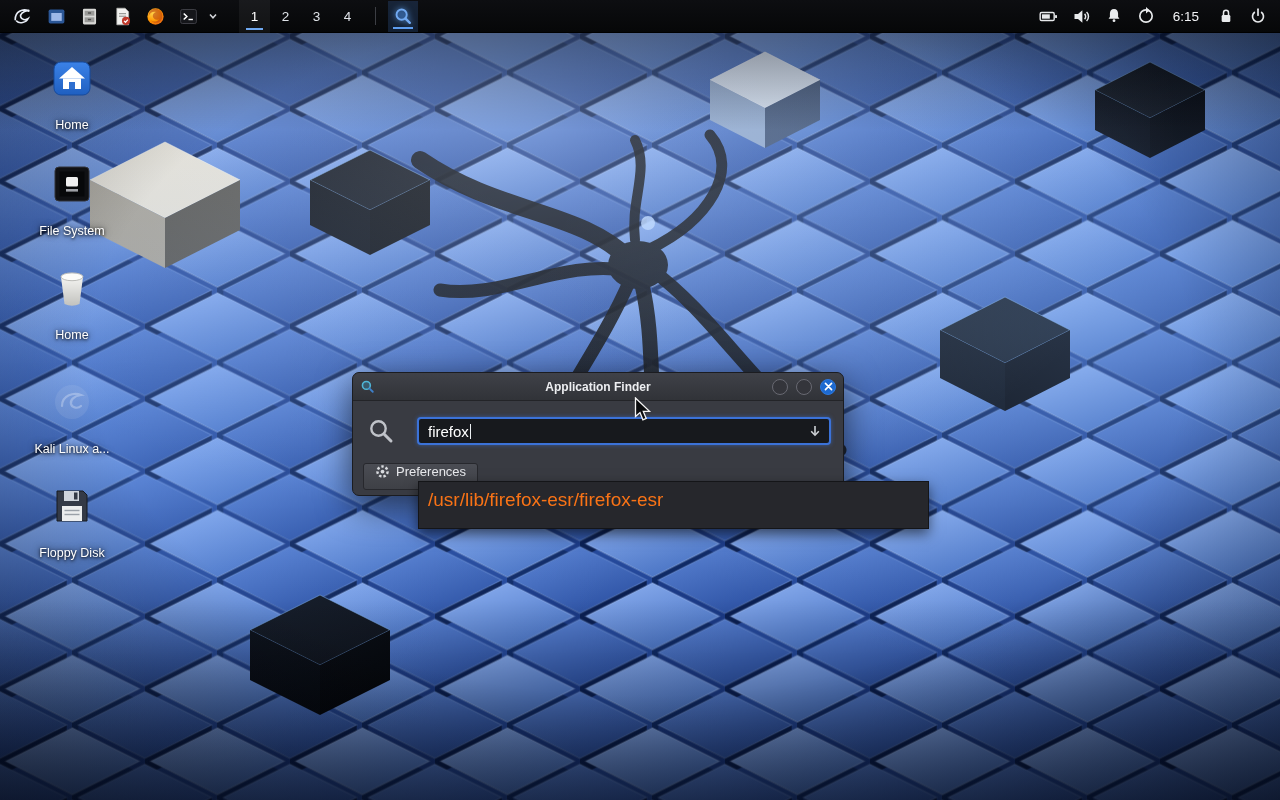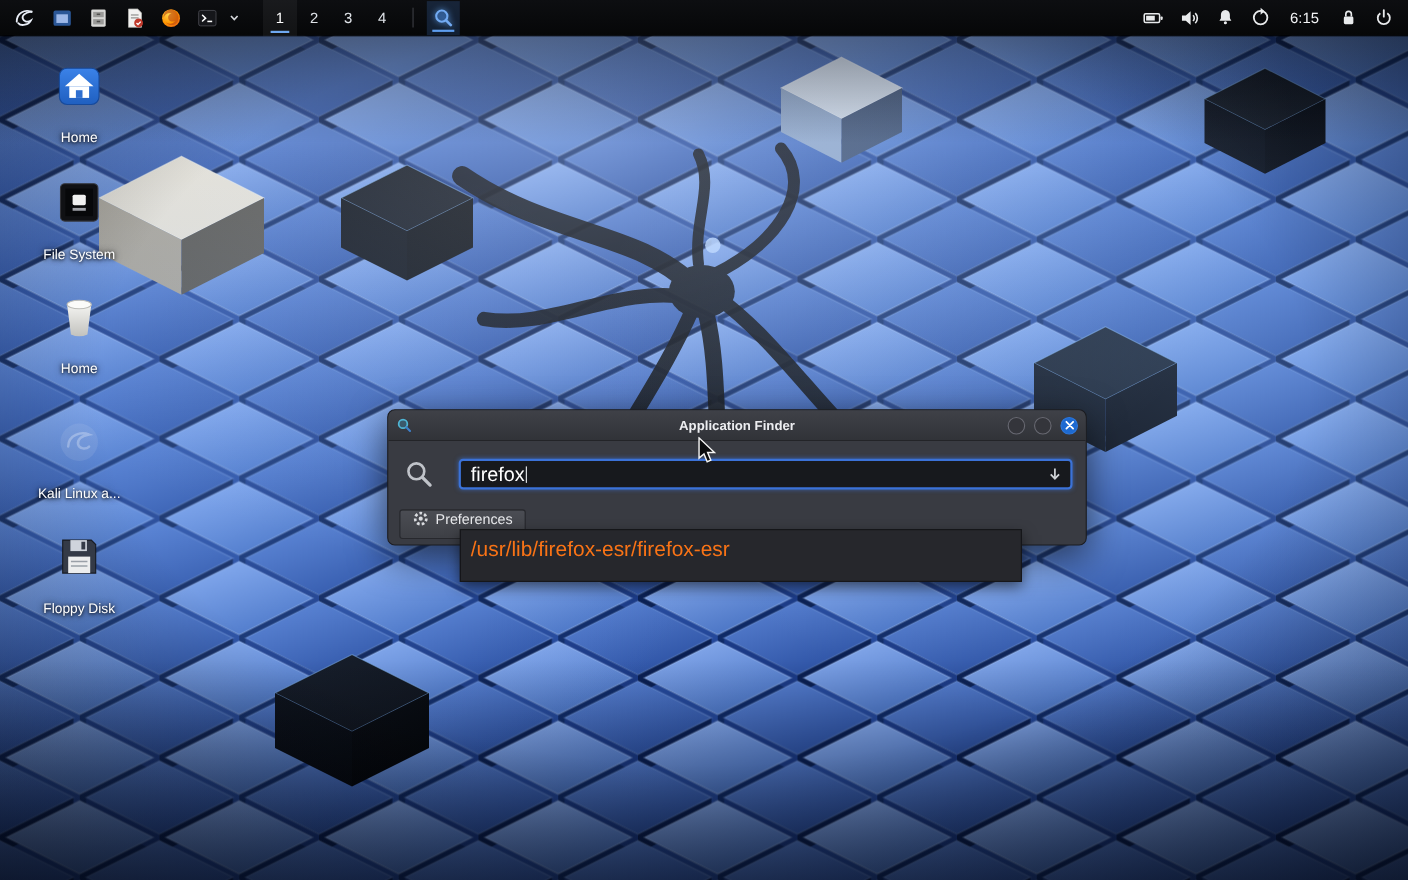--- a/index.html
+++ b/index.html
@@ -54,21 +54,21 @@
     color:#ffffff;font-size:12.5px;line-height:1.15;text-align:center;
     font-family:"Liberation Sans",sans-serif;
     text-shadow:0 1px 3px rgba(0,0,0,.95),0 0 7px rgba(0,0,0,.75);
   }
   .d-home{top:56px;} .d-fs{top:162px;} .d-trash{top:266px;}
   .d-kali{top:380px;align-items:center;} .d-floppy{top:484px;}
   .d-kali .ic{opacity:.55;}
 
   
   .finder{
-    position:absolute;left:352px;top:372px;width:636px;z-index:40;
+    position:absolute;left:352px;top:372px;width:492px;z-index:40;
     background:#393b42;border:1px solid #1b1c20;border-radius:7px;
     box-shadow:0 10px 34px rgba(0,0,0,.6);box-sizing:border-box;
   }
   .titlebar{
     height:27px;display:flex;align-items:center;padding:0 7px;position:relative;
     background:linear-gradient(#3f4148,#313338);border-bottom:1px solid #232428;
     border-radius:7px 7px 0 0;cursor:default;
   }
   .t-title{
     position:absolute;left:0;right:0;text-align:center;font-size:12px;font-weight:bold;
@@ -81,21 +81,21 @@
     padding:0;cursor:pointer;display:flex;align-items:center;justify-content:center;
   }
   .wbtn.close{background:#1d6ad1;border-color:#2c77dd;}
   .fbody{position:relative;height:94px;box-sizing:border-box;}
   .srow{display:flex;align-items:center;padding:16px 12px 0 14px;gap:0;}
   .big-search{width:30px;display:flex;align-items:center;margin-right:20px;}
   .sinput{
     flex:1;height:28px;box-sizing:border-box;background:#17191d;
     border:2px solid #3b72d8;border-radius:4px;display:flex;align-items:center;
     padding:0 7px 0 9px;box-shadow:0 0 4px rgba(59,114,216,.55);
-    font-size:18px;color:#ffffff;cursor:text;
+    font-size:15px;color:#ffffff;cursor:text;
   }
   .q{white-space:pre;}
   .caret{width:1px;height:15px;background:#eceff2;margin-left:1px;}
   .combo-arrow{margin-left:auto;display:flex;align-items:center;cursor:pointer;}
   .prefs{
     position:absolute;left:10px;top:62px;height:27px;display:flex;align-items:flex-start;gap:6px;
     padding:0 11px;background:linear-gradient(#4b4d54,#3e4046);border:1px solid #27282d;
     border-radius:3px;color:#e8e9ec;font-size:13px;cursor:pointer;white-space:nowrap;z-index:1;
     font-family:"Liberation Sans",sans-serif;
   }

